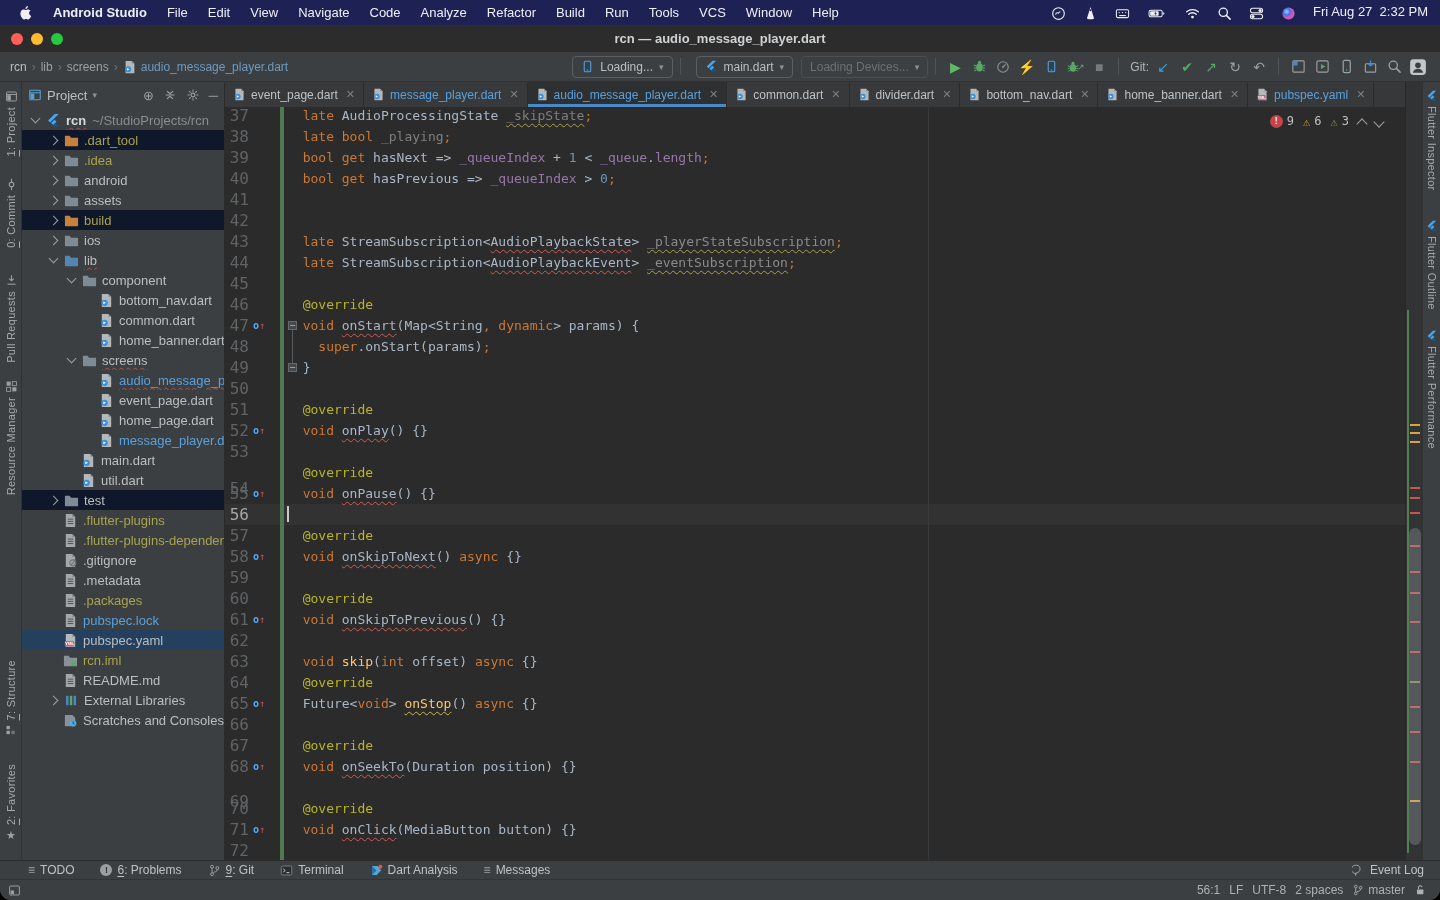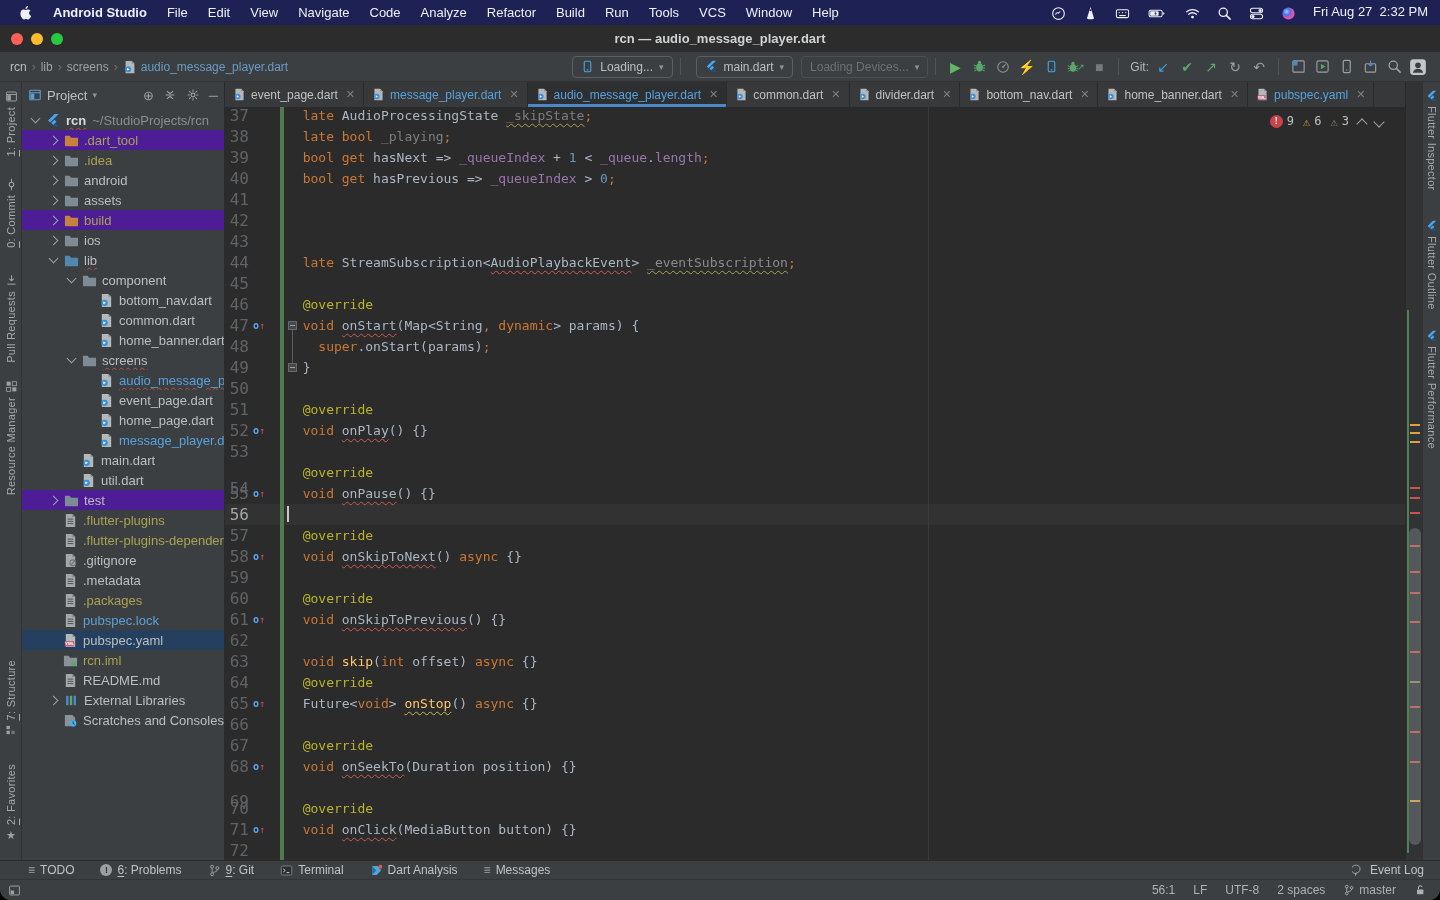--- a/index.html
+++ b/index.html
@@ -44,21 +44,21 @@
   .vtext-up{writing-mode:vertical-rl;transform:rotate(180deg);white-space:nowrap;letter-spacing:.3px}
   .vtext-down{writing-mode:vertical-rl;white-space:nowrap;letter-spacing:.3px}
 
   
   #projectpanel{position:absolute;left:22px;top:57px;width:203px;height:778px;background:#3c3f41;border-right:1px solid #2b2b2b;box-sizing:border-box;overflow:hidden}
   #pp-header{height:26px;display:flex;align-items:center;padding:0 6px;color:#bcbec0;font-size:13px;gap:5px}
   #pp-header .dda{color:#8f9193;font-size:9px}
   .pp-tools{margin-left:auto;display:flex;align-items:center;gap:9px;color:#9da0a2;font-size:13px}
   #tree{position:absolute;top:28px;left:0;right:0}
   .trow{height:20px;display:flex;align-items:center;font-size:13px;color:#bcbec0;white-space:nowrap;overflow:hidden;box-sizing:border-box}
-  .trow.hl{background:#4c1d95}
+  .trow.hl{background:#0f172a}
   .trow.sel{background:#24405e}
   .chev{width:6px;height:6px;border-right:1.4px solid #9da0a2;border-bottom:1.4px solid #9da0a2;display:inline-block;flex:none;margin-right:7px}
   .chev.r{transform:rotate(-45deg)}
   .chev.d{transform:rotate(45deg);margin-top:-3px}
   .chev-sp{width:13px;display:inline-block;flex:none}
   .ticon{margin-right:5px}
   .t-norm{color:#bcbec0}.t-olive{color:#a8a350}.t-blue{color:#58a0dd}
   .t-bold{color:#d6d8da;font-weight:bold}
   .t-path{color:#8a8d8f;margin-left:6px;font-weight:normal}
   .sqr{text-decoration:underline wavy #b34f4a 1px;text-underline-offset:2px}
@@ -104,21 +104,21 @@
   .mark{position:absolute;left:4px;width:10px;height:2px}
   #stripe-green{position:absolute;left:1px;width:2px;background:#4f8052}
   #stripe-thumb{position:absolute;left:3px;width:12px;border-radius:6px;background:rgba(170,174,177,.30)}
 
   
   #bottombar{position:absolute;left:0;top:835px;width:100%;height:19px;background:#3c3f41;border-top:1px solid #2b2b2b;display:flex;align-items:center;padding-left:28px;box-sizing:border-box;font-size:12px;color:#bfc1c3;gap:26px}
   .bb-item{display:flex;align-items:center;gap:5px}
   .bb-right{margin-left:auto;margin-right:16px;display:flex;align-items:center;gap:5px}
   .prob-dot{width:12px;height:12px;border-radius:50%;background:#9aa0a2;color:#33363a;font-size:9px;font-weight:bold;display:flex;align-items:center;justify-content:center;line-height:1}
   #statusbar{position:absolute;left:0;top:854px;width:100%;height:21px;background:#3c3f41;border-top:1px solid #333;display:flex;align-items:center;font-size:12px;color:#aeb0b2;box-sizing:border-box;padding:0 14px 0 6px}
-  .sb-right{margin-left:auto;display:flex;align-items:center;gap:18px}
+  .sb-right{margin-left:auto;display:flex;align-items:center;gap:9px}
   .sb-item{display:flex;align-items:center;gap:4px}
   u{text-underline-offset:2px}
 </style>
 </head>
 <body>
 
 <svg width="0" height="0" style="position:absolute">
 <defs>
 <radialGradient id="gsiri" cx="35%" cy="35%">
         <stop offset="0%" stop-color="#8fdcf8"></stop>
@@ -839,20 +839,21 @@
         <div class="cline" style="top: -2px;"><span class="c-pl">  </span><span class="c-kw">late</span><span class="c-pl"> AudioProcessingState </span><span class="c-unw">_skipState</span><span class="c-pn">;</span></div>
         <div class="gnum" style="top: 19px;">38</div>
         <div class="cline" style="top: 19px;"><span class="c-pl">  </span><span class="c-kw">late</span><span class="c-pl"> </span><span class="c-kw">bool</span><span class="c-pl"> </span><span class="c-un">_playing</span><span class="c-pn">;</span></div>
         <div class="gnum" style="top: 40px;">39</div>
         <div class="cline" style="top: 40px;"><span class="c-pl">  </span><span class="c-kw">bool</span><span class="c-pl"> </span><span class="c-kw">get</span><span class="c-pl"> hasNext =&gt; </span><span class="c-pu">_queueIndex</span><span class="c-pl"> + </span><span class="c-nu">1</span><span class="c-pl"> &lt; </span><span class="c-pu">_queue</span><span class="c-pl">.</span><span class="c-pu">length</span><span class="c-pn">;</span></div>
         <div class="gnum" style="top: 61px;">40</div>
         <div class="cline" style="top: 61px;"><span class="c-pl">  </span><span class="c-kw">bool</span><span class="c-pl"> </span><span class="c-kw">get</span><span class="c-pl"> hasPrevious =&gt; </span><span class="c-pu">_queueIndex</span><span class="c-pl"> &gt; </span><span class="c-nu">0</span><span class="c-pn">;</span></div>
         <div class="gnum" style="top: 82px;">41</div>
         <div class="gnum" style="top: 103px;">42</div>
         <div class="gnum" style="top: 124px;">43</div>
+        <div class="cline" style="top: 124px;"><span class="c-pl">  </span><span class="c-kw">late</span><span class="c-pl"> StreamSubscription&lt;</span><span class="c-er">AudioPlaybackState</span><span class="c-pl">&gt; </span><span class="c-wr">_playerStateSubscription</span><span class="c-pn">;</span></div>
         <div class="gnum" style="top: 145px;">44</div>
         <div class="cline" style="top: 145px;"><span class="c-pl">  </span><span class="c-kw">late</span><span class="c-pl"> StreamSubscription&lt;</span><span class="c-er">AudioPlaybackEvent</span><span class="c-pl">&gt; </span><span class="c-wr">_eventSubscription</span><span class="c-pn">;</span></div>
         <div class="gnum" style="top: 166px;">45</div>
         <div class="gnum" style="top: 187px;">46</div>
         <div class="cline" style="top: 187px;"><span class="c-pl">  </span><span class="c-an">@override</span></div>
         <div class="gnum" style="top: 208px;">47</div>
         <div class="ovr" style="top: 208px;"><span class="o">o</span><span class="a">↑</span></div>
         <div class="cline" style="top: 208px;"><span class="c-pl">  </span><span class="c-kw">void</span><span class="c-pl"> </span><span class="c-er">onStart</span><span class="c-pl">(Map&lt;String</span><span class="c-pn">,</span><span class="c-pl"> </span><span class="c-kw">dynamic</span><span class="c-pl">&gt; params) {</span></div>
         <div class="gnum" style="top: 229px;">48</div>
         <div class="cline" style="top: 229px;"><span class="c-pl">    </span><span class="c-kw">super</span><span class="c-pl">.onStart(params)</span><span class="c-pn">;</span></div>

